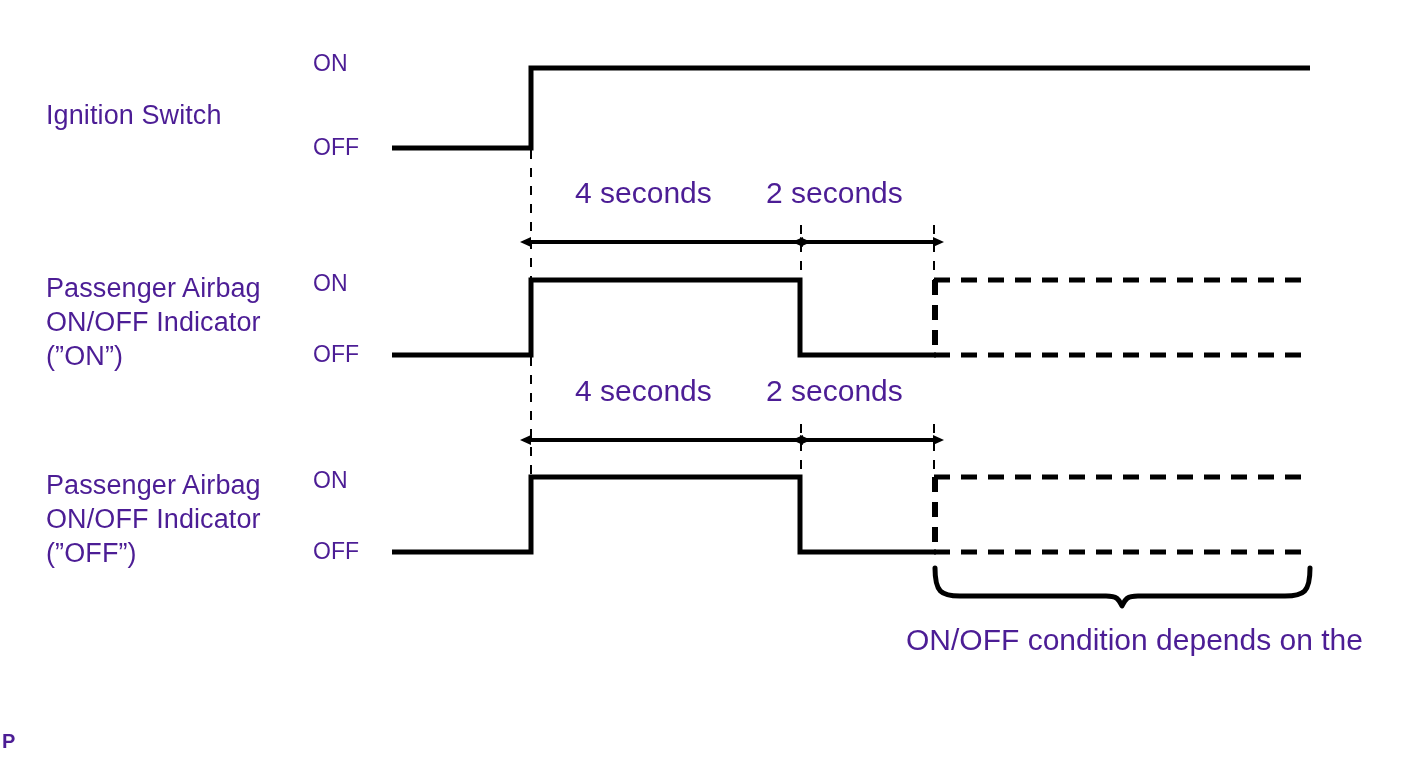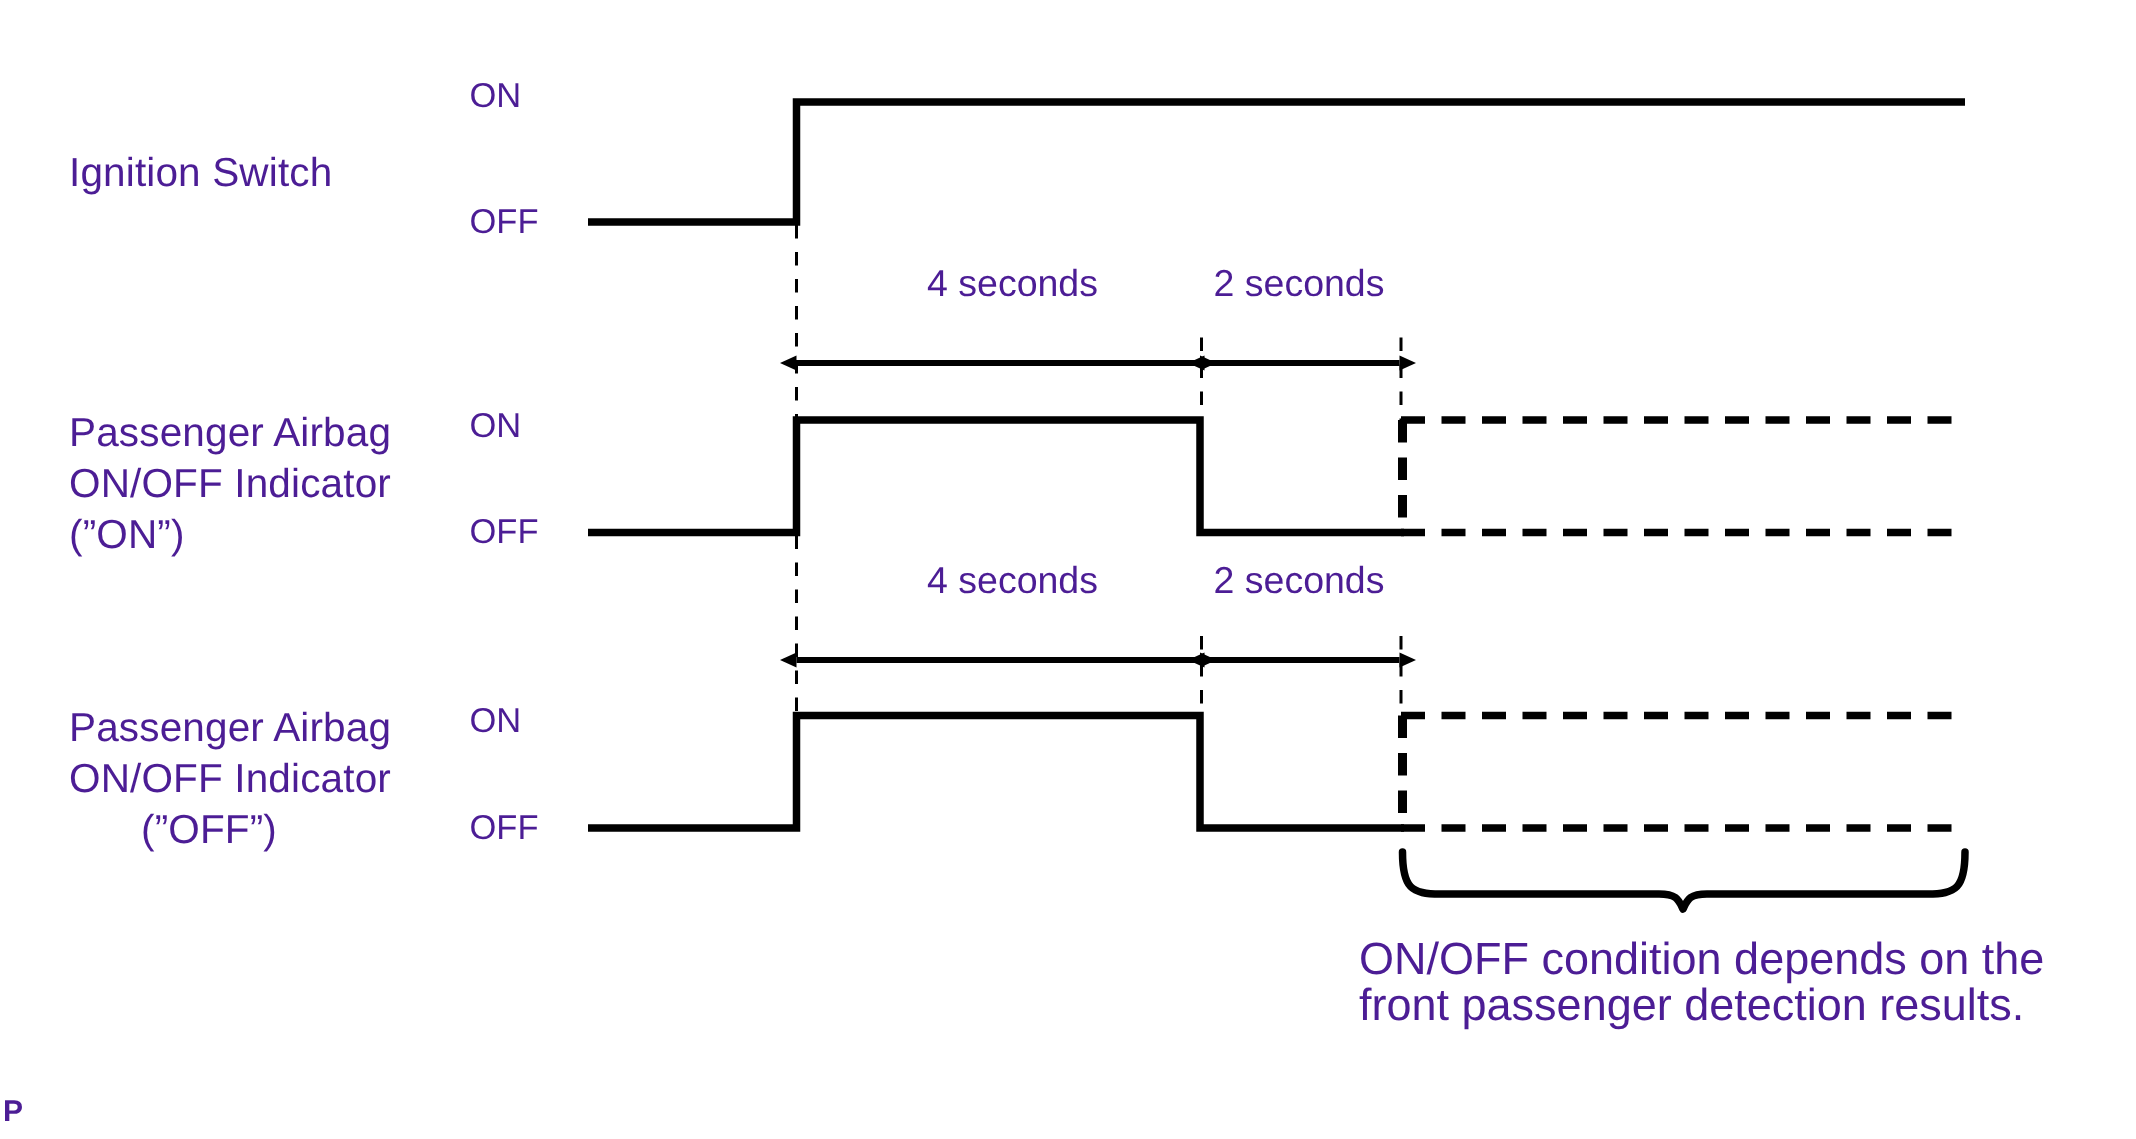--- a/index.html
+++ b/index.html
@@ -24,22 +24,21 @@
     line-height: 1.18;
   }
   .row-label {
     font-size: 27px;
     letter-spacing: 0.1px;
   }
   .level-label {
     font-size: 23px;
   }
   .sec-label {
-    font-size: 25px;
-    text-align: center;
+    font-size: 30px;
   }
   .caption {
     font-size: 30px;
     line-height: 1.38;
   }
   .pmark {
     font-size: 20px;
     font-weight: bold;
   }
   svg.layer {
@@ -63,33 +62,32 @@
 
   <div class="txt row-label" style="left:46px; top:273px;">Passenger Airbag</div>
   <div class="txt row-label" style="left:46px; top:307px;">ON/OFF Indicator</div>
   <div class="txt row-label" style="left:46px; top:341px;">(”ON”)</div>
 
   <div class="txt level-label" style="left:313px; top:270px;">ON</div>
   <div class="txt level-label" style="left:313px; top:341px;">OFF</div>
 
   <div class="txt row-label" style="left:46px; top:470px;">Passenger Airbag</div>
   <div class="txt row-label" style="left:46px; top:504px;">ON/OFF Indicator</div>
-  <div class="txt row-label" style="left:46px; top:538px;margin-left:48px;">(”OFF”)</div>
+  <div class="txt row-label" style="left:46px; top:538px;">(”OFF”)</div>
 
   <div class="txt level-label" style="left:313px; top:467px;">ON</div>
   <div class="txt level-label" style="left:313px; top:538px;">OFF</div>
 
   <div class="txt sec-label" style="left:575px; top:175px; width:200px;">4 seconds</div>
   <div class="txt sec-label" style="left:766px; top:175px; width:200px;">2 seconds</div>
 
   <div class="txt sec-label" style="left:575px; top:373px; width:200px;">4 seconds</div>
   <div class="txt sec-label" style="left:766px; top:373px; width:200px;">2 seconds</div>
 
   <div class="txt caption" style="left:906px; top:619px;">ON/OFF condition depends on the</div>
-  <div class="txt caption" style="left:906px; top:650px;">front passenger detection results.</div>
 
   <div class="txt pmark" style="left:2px; top:730px;">P</div>
 
   <svg class="layer" viewBox="0 0 1424 759" xmlns="http://www.w3.org/2000/svg">
 
     <defs>
       <marker id="arrL" markerWidth="12" markerHeight="12" refX="11" refY="6" orient="auto" markerUnits="userSpaceOnUse">
         <path d="M11,1 L0,6 L11,11 Z" fill="#000"></path>
       </marker>
       <marker id="arrR" markerWidth="12" markerHeight="12" refX="1" refY="6" orient="auto" markerUnits="userSpaceOnUse">

